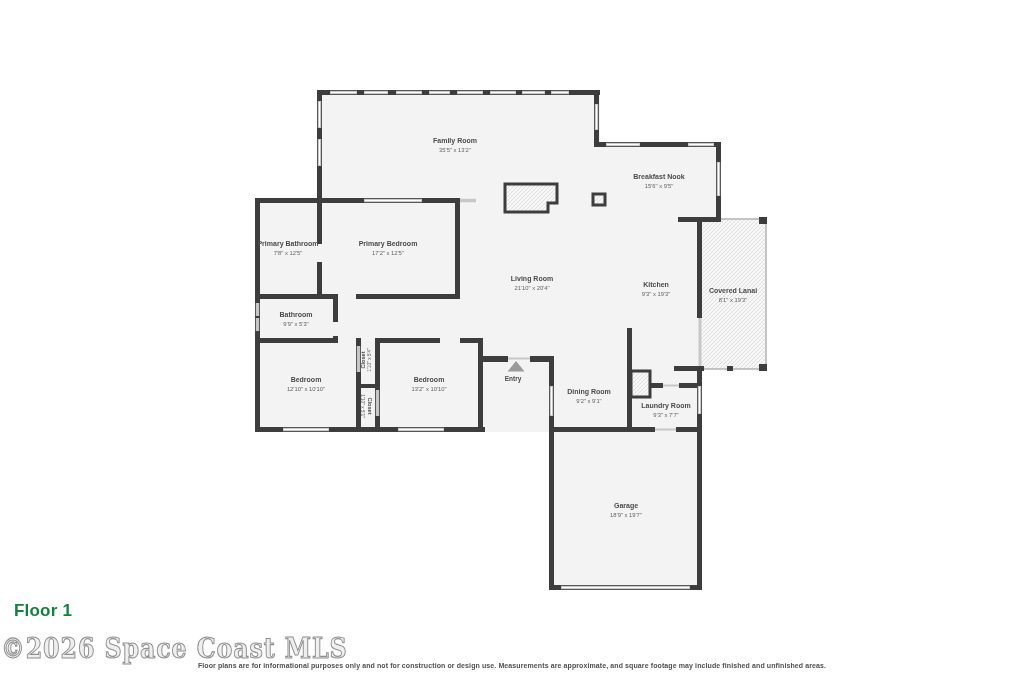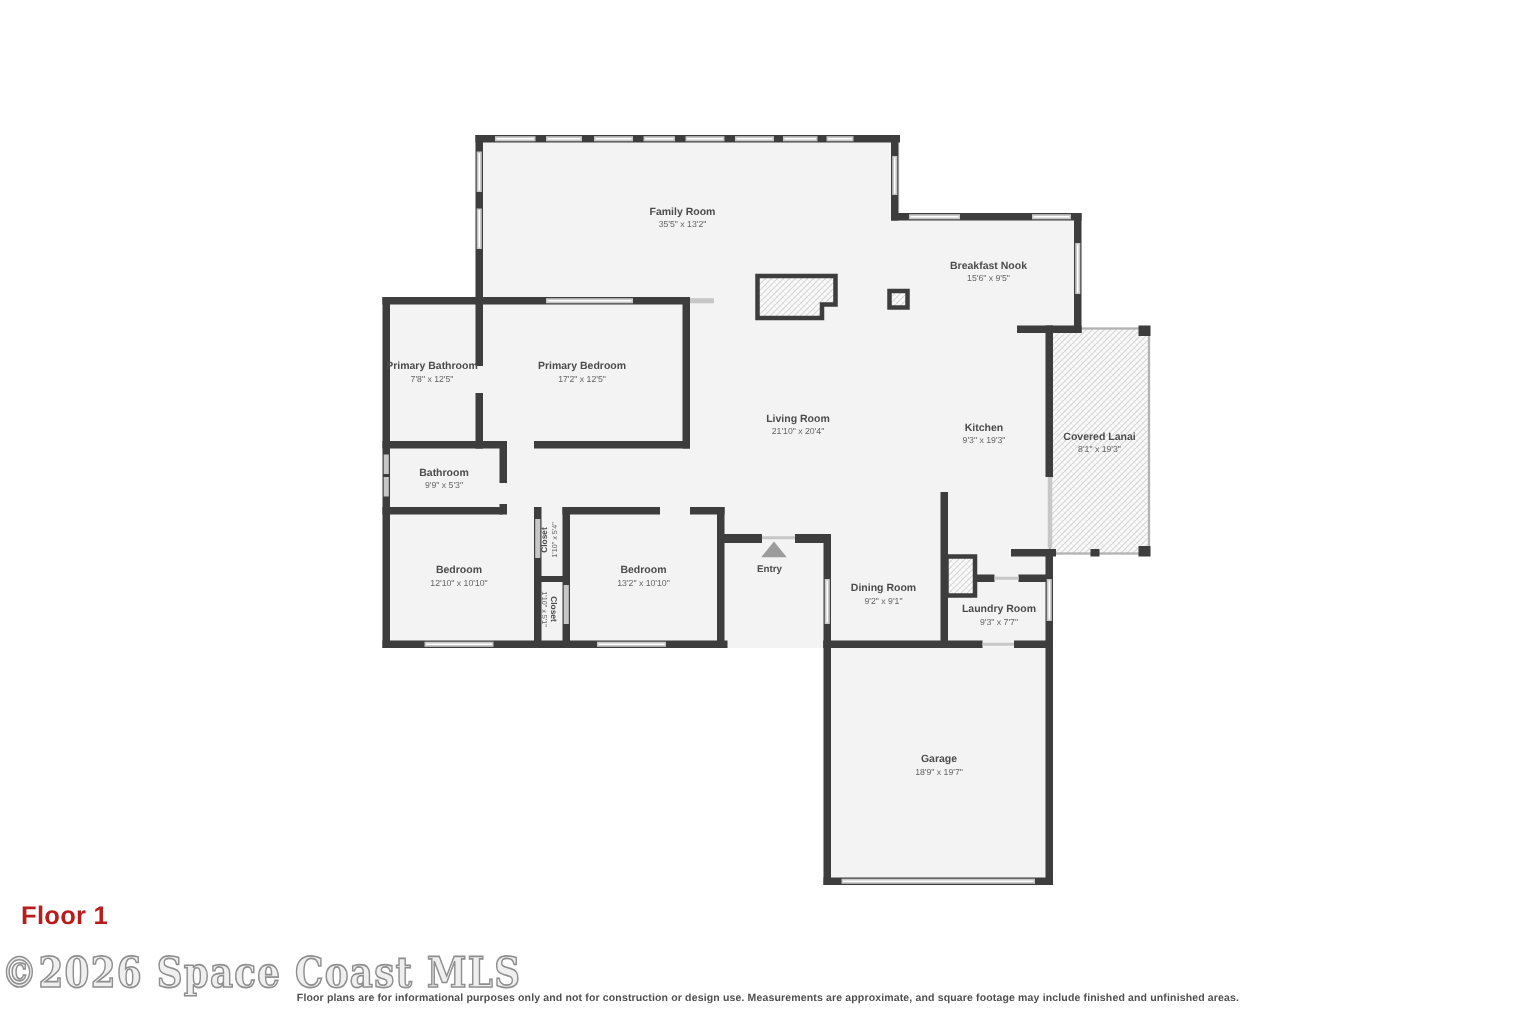--- a/index.html
+++ b/index.html
@@ -12,21 +12,21 @@
   .wall{fill:#3d3d3d}
   .win{fill:#c7c7c7}
   .winl{fill:#ffffff}
   .rname{font-family:"Liberation Sans",sans-serif;font-size:7px;font-weight:700;fill:#4b4b4b;text-anchor:middle}
   .rdims{font-family:"Liberation Sans",sans-serif;font-size:5.8px;font-weight:400;fill:#636363;text-anchor:middle}
   .cname{font-family:"Liberation Sans",sans-serif;font-size:5.6px;font-weight:700;fill:#4b4b4b;text-anchor:middle}
   .cdims{font-family:"Liberation Sans",sans-serif;font-size:4.8px;font-weight:400;fill:#636363;text-anchor:middle}
   .ename{font-family:"Liberation Sans",sans-serif;font-size:6.5px;font-weight:700;fill:#4b4b4b;text-anchor:middle}
   .floor-title{
     position:absolute;left:14px;top:601px;
-    font-size:17px;font-weight:700;color:#b91c1c;letter-spacing:0.2px;
+    font-size:17px;font-weight:700;color:#15803d;letter-spacing:0.2px;
   }
   .watermark{
     position:absolute;left:1px;top:632px;white-space:nowrap;
     font-family:"DejaVu Serif",serif;font-size:28px;font-weight:700;
     color:rgba(150,150,150,0.15);
     -webkit-text-stroke:1.1px #8f8f8f;
     transform:scaleX(0.85);transform-origin:left center;letter-spacing:1px;
   }
   .disclaimer{
     position:absolute;left:0;right:0;top:662px;text-align:center;

